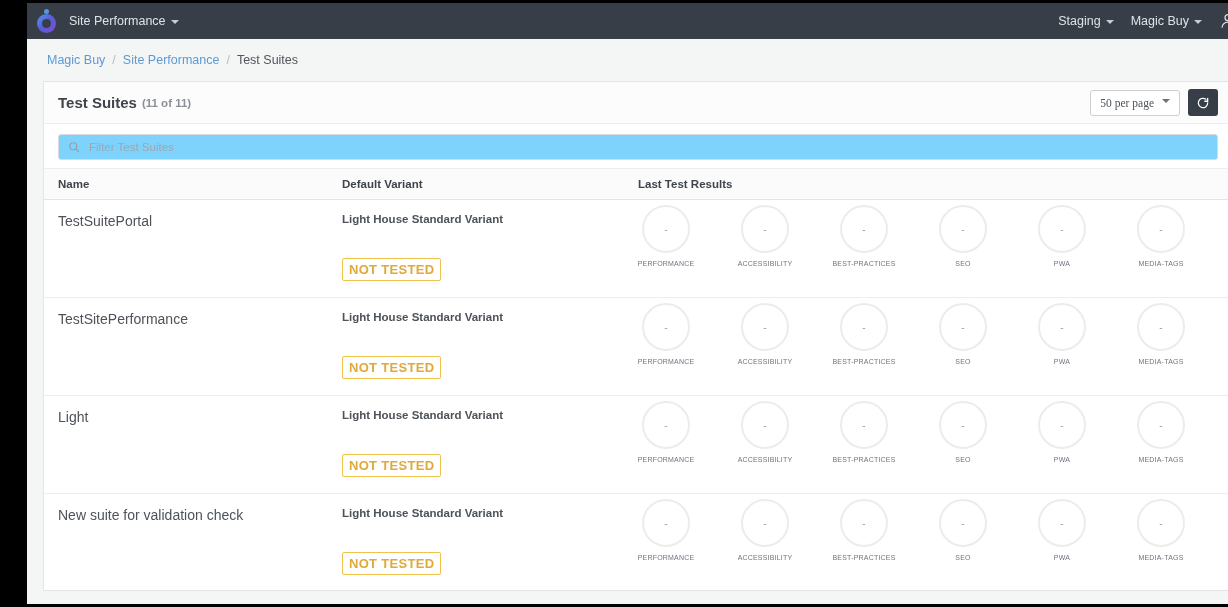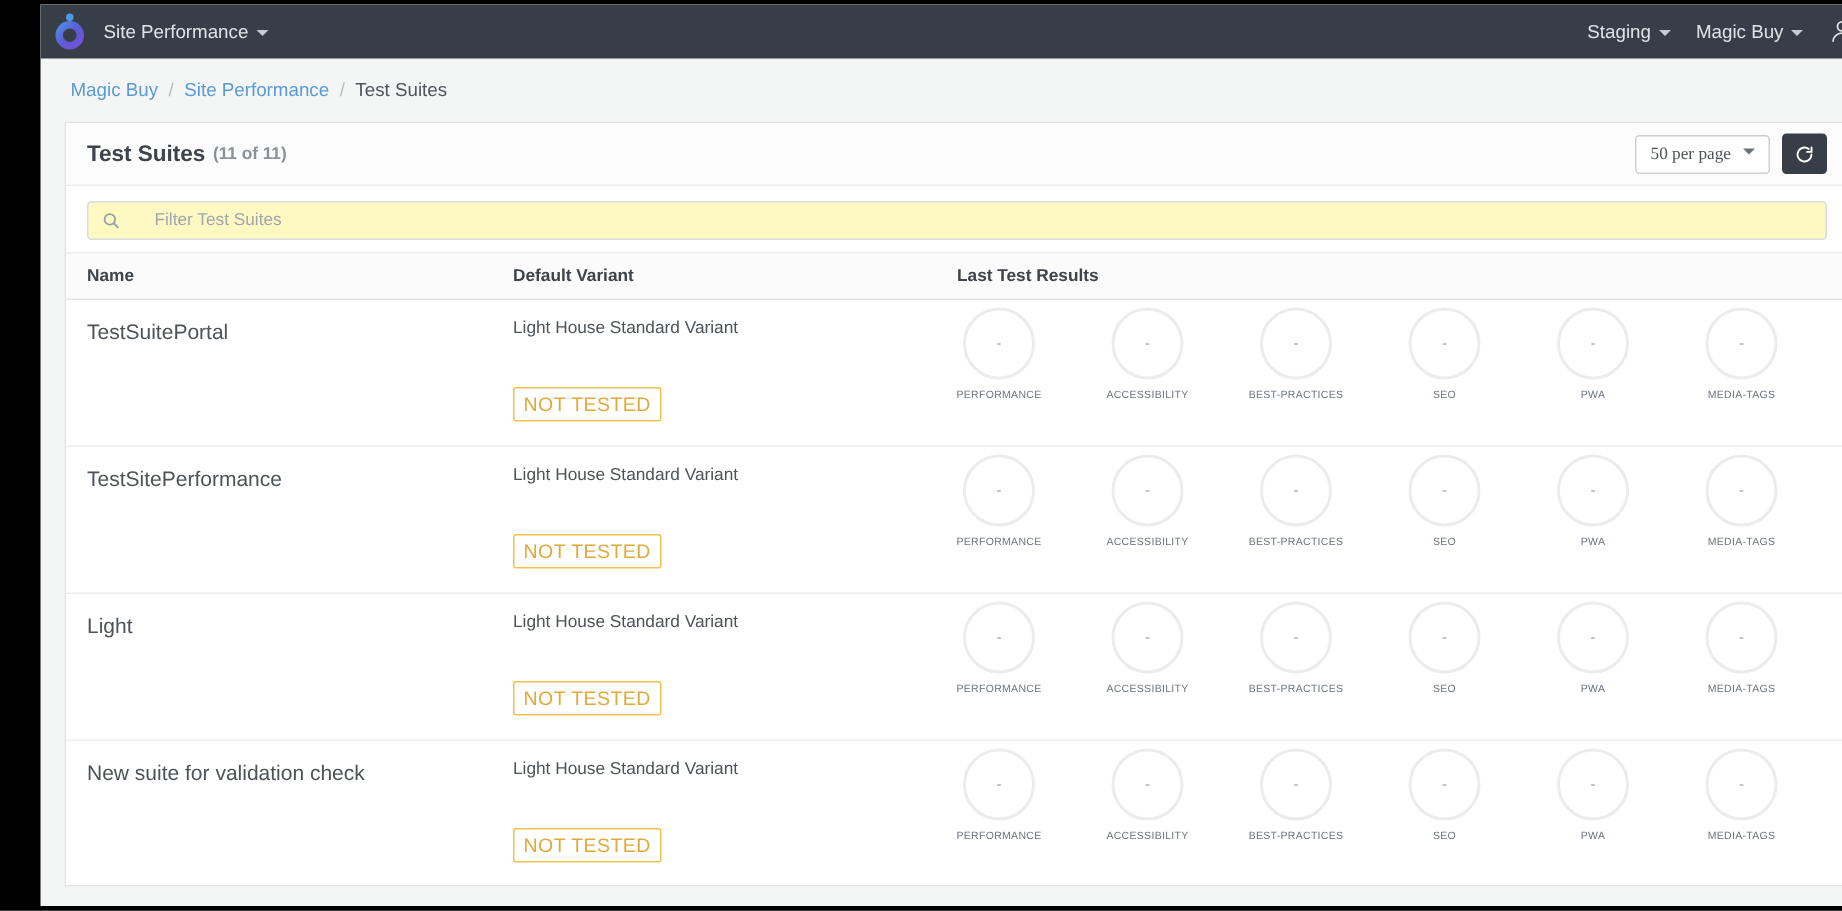--- a/index.html
+++ b/index.html
@@ -193,22 +193,22 @@
 
   
   .filter-wrap { padding: 10px 14px 8px 14px; }
   .filter-field {
     border: 1px solid #d8dcdf;
     border-radius: 3px;
     height: 26px;
     display: flex;
     align-items: center;
     padding: 0 9px;
-    gap: 23px;
-    background: #fef9c3;
+    gap: 9px;
+    background: #7dd3fc;
   }
   .filter-field input {
     border: none; outline: none;
     font-size: 11.5px;
     color: #4d5359;
     flex: 1;
     font-family: "Liberation Sans", sans-serif;
     background: transparent;
   }
   .filter-field input::placeholder { color: #a0a6ac; }
@@ -238,20 +238,21 @@
     font-size: 14px;
     color: #4d5359;
     padding: 13px 0 0 14px;
   }
   .cell-var {
     font-size: 11.5px;
     color: #4d5359;
     padding-top: 13px;
     position: relative;
     height: 97px;
+    font-weight: bold;
   }
   .badge-nt {
     position: absolute;
     left: 0; top: 58px;
     border: 1px solid #f0c24b;
     color: #e0a93a;
     font-size: 13px;
     letter-spacing: 0.3px;
     padding: 3px 6px;
     border-radius: 2px;

